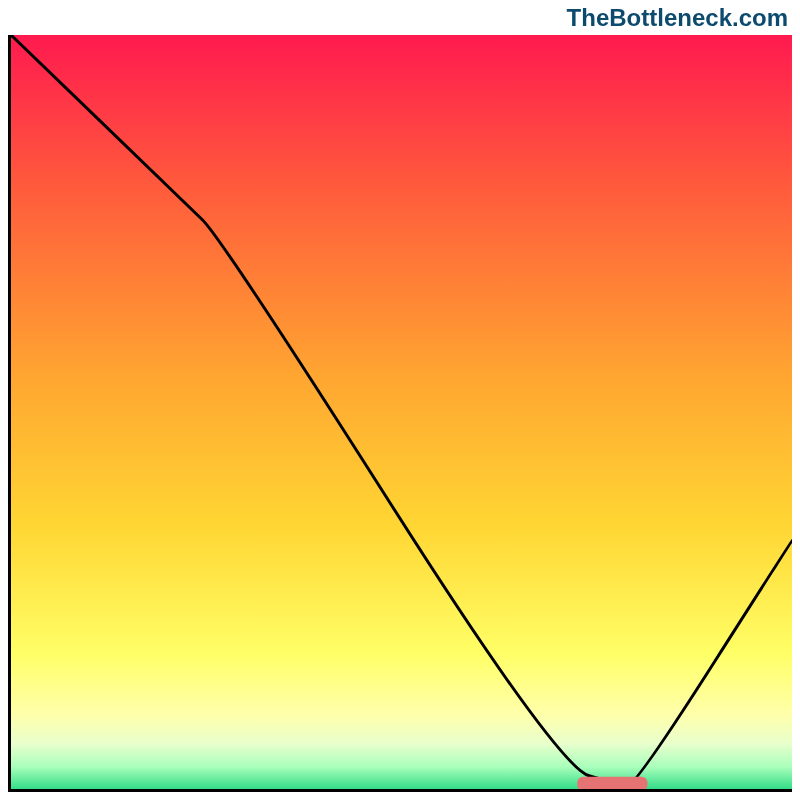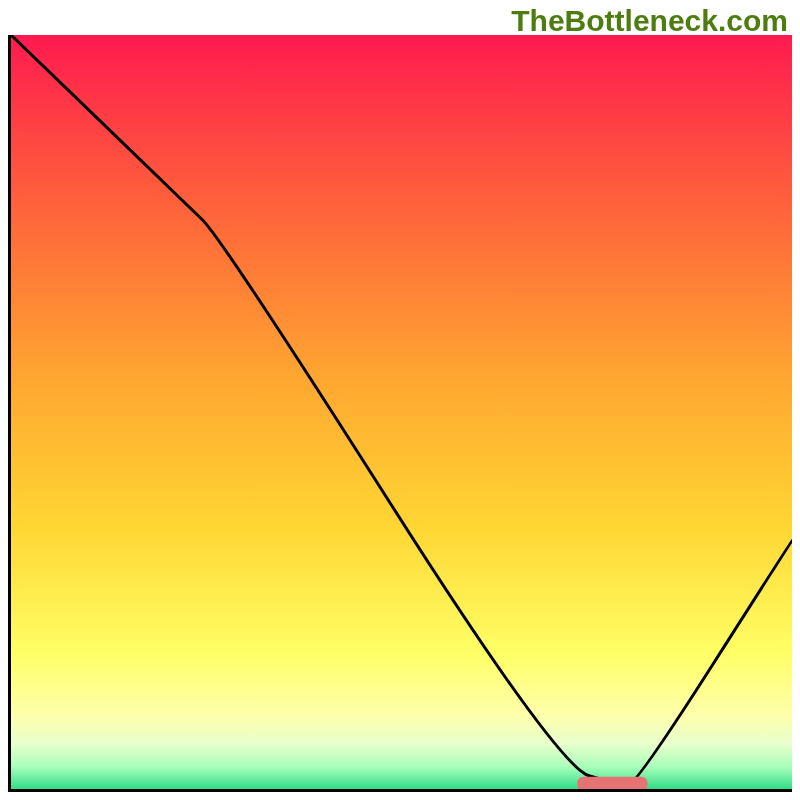--- a/index.html
+++ b/index.html
@@ -8,23 +8,23 @@
     position: relative;
     width: 800px;
     height: 800px;
     background: #ffffff;
   }
   .watermark {
     position: absolute;
     top: 4px;
     right: 12px;
     font-family: Arial, sans-serif;
-    font-size: 30px;
+    font-size: 24px;
     font-weight: bold;
-    color: #4d7c0f;
+    color: #0c4a6e;
     z-index: 10;
   }
   .plot-area {
     position: absolute;
     left: 8px;
     top: 35px;
     width: 784px;
     height: 757px;
     border-left: 3px solid #000;
     border-bottom: 3px solid #000;

